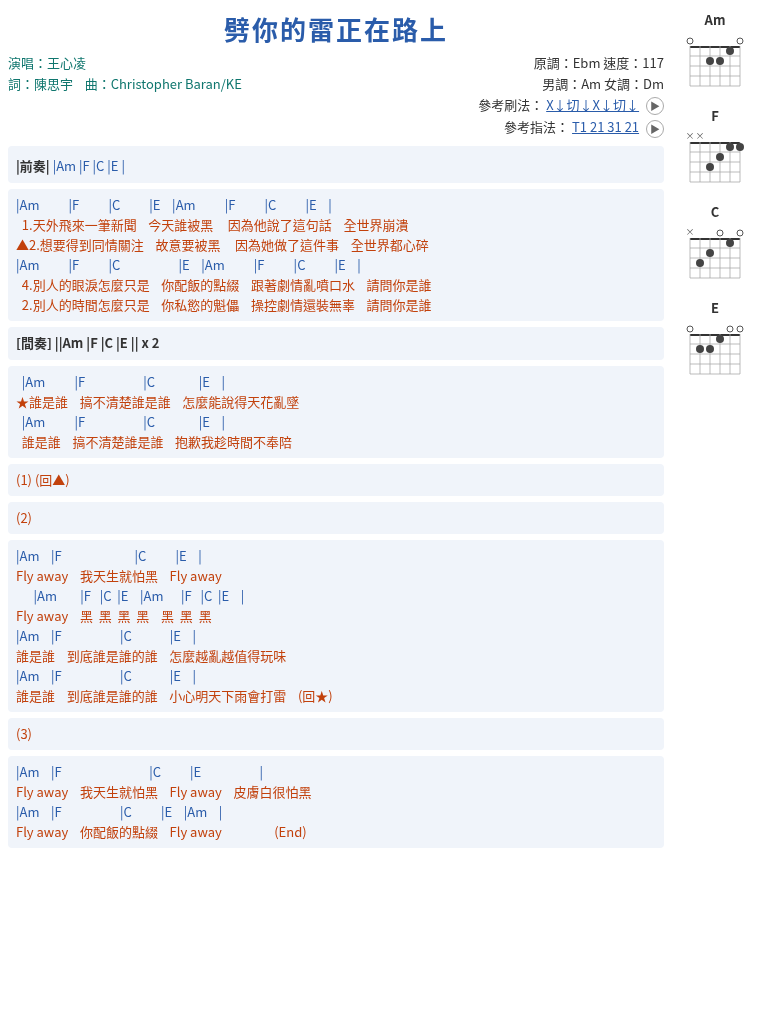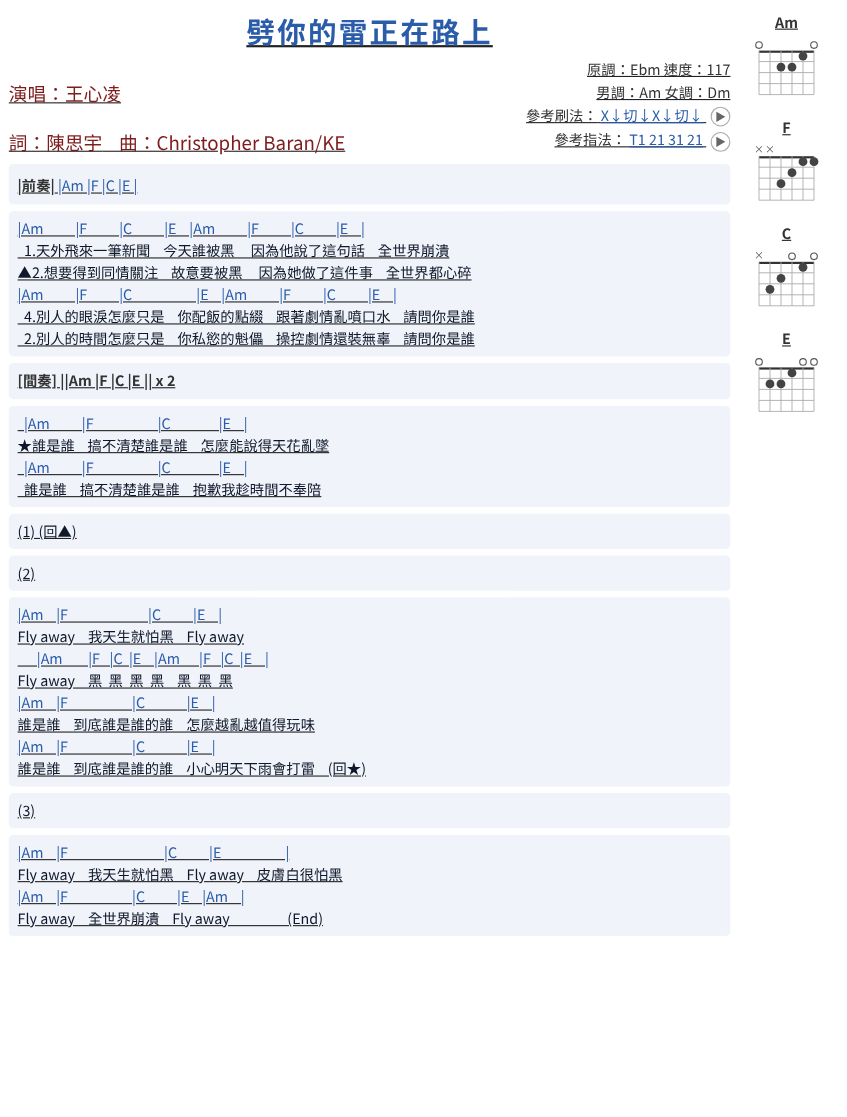--- a/index.html
+++ b/index.html
@@ -8,44 +8,42 @@
       font-size: 14px;
       background: #fff;
       color: #222;
       width: 770px;
       min-height: 1015px;
       overflow-x: hidden;
     }
     .container {
       display: flex;
       padding: 10px 8px 10px 8px;
-      text-decoration: underline;
     }
     .main-content {
       flex: 1;
       padding-right: 8px;
     }
     .right-panel {
       width: 90px;
       flex-shrink: 0;
       padding-left: 4px;
     }
     .title {
       text-align: center;
       font-size: 26px;
       font-weight: bold;
       color: #2a5caa;
       margin-bottom: 6px;
       letter-spacing: 2px;
     }
     .meta-line {
-      font-size: 17px;
-      color: #7f1d1d;
+      font-size: 13px;
+      color: #0f766e;
       margin-bottom: 2px;
-      margin-top: 19px;
     }
     .info-block {
       display: flex;
       justify-content: space-between;
       align-items: flex-start;
       margin-bottom: 4px;
     }
     .meta-left { flex: 1; }
     .meta-right {
       text-align: right;
@@ -80,21 +78,21 @@
     }
     .chord-line {
       color: #2a5caa;
       font-size: 13px;
       margin-bottom: 1px;
       white-space: pre;
       font-family: inherit;
     }
     .lyric-line {
       font-size: 13px;
-      color: #0f172a;
+      color: #c2410c;
       margin-bottom: 1px;
       white-space: pre;
       font-family: inherit;
     }
     .section-label {
       font-size: 13px;
       font-weight: bold;
       color: #333;
       margin-bottom: 2px;
     }
@@ -195,21 +193,21 @@
           <div class="chord-line">|Am    |F                    |C             |E    |</div>
           <div class="lyric-line">誰是誰    到底誰是誰的誰    小心明天下雨會打雷    (回★)</div>
         </div>
         <div class="section">
           <div class="lyric-line">(3)</div>
         </div>
         <div class="section">
           <div class="chord-line">|Am    |F                              |C          |E                    |</div>
           <div class="lyric-line">Fly away    我天生就怕黑    Fly away    皮膚白很怕黑</div>
           <div class="chord-line">|Am    |F                    |C          |E    |Am    |</div>
-          <div class="lyric-line">Fly away    全世界崩潰    Fly away                  (End)</div>
+          <div class="lyric-line">Fly away    你配飯的點綴    Fly away                  (End)</div>
         </div>
       </div>
   </div>
 
   <div class="right-panel" id="chord-panel">
   <div class="chord-diagram">
         <div class="chord-name">Am</div>
         <svg class="chord-svg" width="80" height="60">
           <rect x="14" y="14" width="50" height="2" fill="#333"></rect>
           <line x1="14" y1="14" x2="64" y2="14" stroke="#aaa" stroke-width="0"></line>

